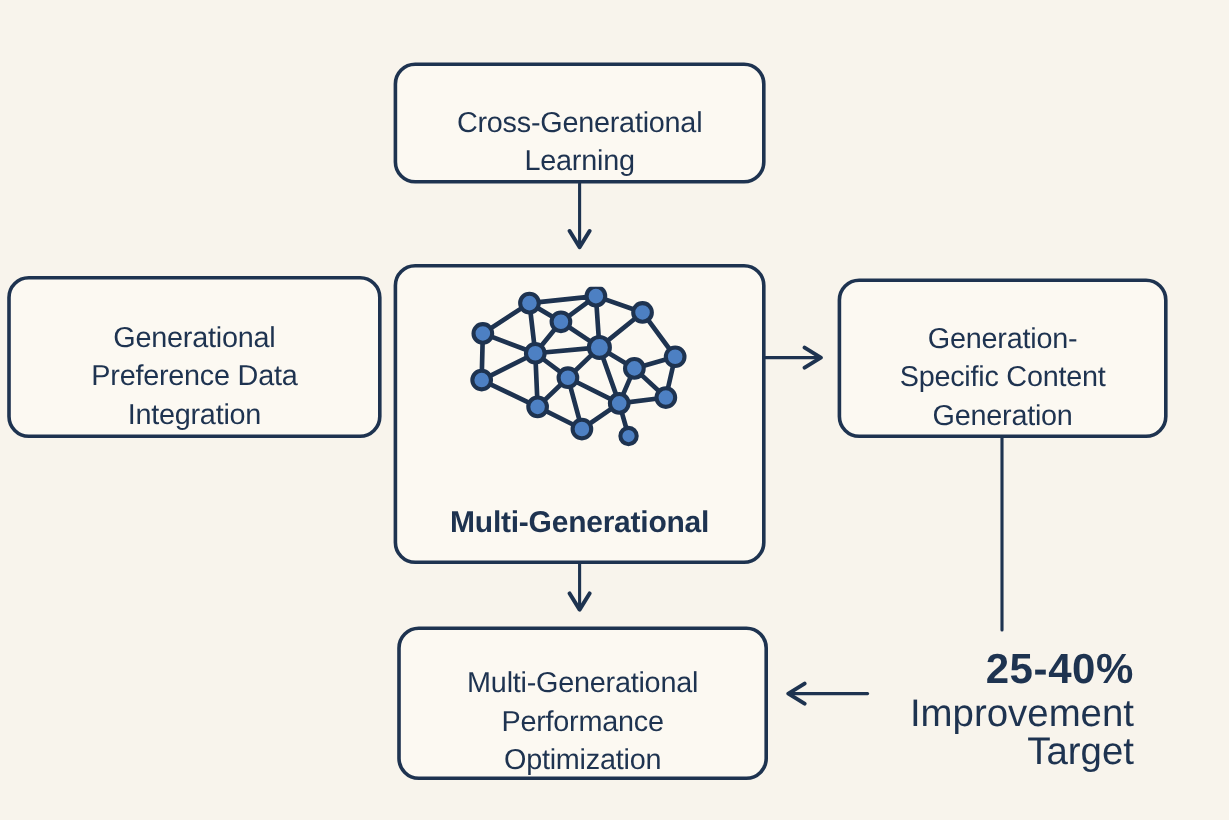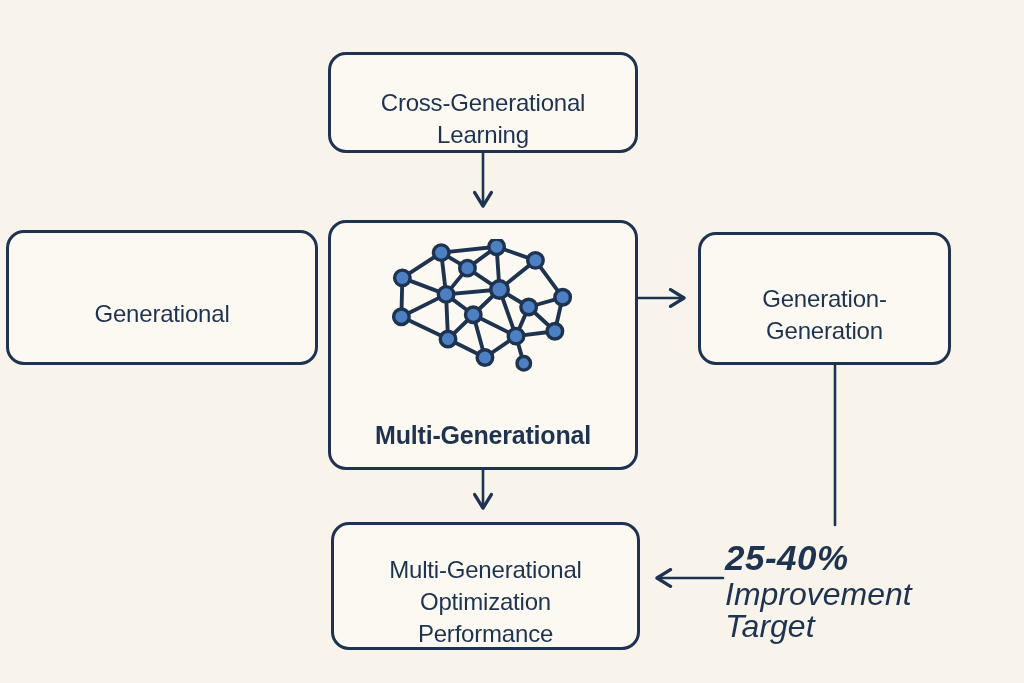--- a/index.html
+++ b/index.html
@@ -26,22 +26,21 @@
     flex-direction:column;
     align-items:center;
     justify-content:center;
     text-align:center;
   }
   .box-label{font-size:24px;line-height:32px;font-weight:400;letter-spacing:-0.2px;margin-top:32px;}
   .box-label.bold{font-weight:700;font-size:25px;line-height:33px;}
   .center-box-inner{display:flex;flex-direction:column;align-items:center;gap:12px;}
   .target-annotation{
     position:absolute;
-    text-align:left;
-    font-style:italic;
+    text-align:right;
   }
   .target-value{font-size:35px;font-weight:700;line-height:40px;letter-spacing:0.5px;}
   .target-line{font-size:32px;line-height:32px;font-weight:400;}
   .net-edges{fill:none;stroke:var(--line);stroke-width:4;stroke-linecap:round;}
   .net-node{fill:var(--node);stroke:var(--line);stroke-width:3.5;}
   .conn{fill:none;stroke:var(--line);stroke-width:2.6;stroke-linecap:round;}
 </style>
 </head>
 <body>
 
@@ -64,20 +63,22 @@
   <div class="box" style="left:328px;top:52px;width:310px;height:101px">
     <div class="box-label">
       <div>Cross-Generational</div>
       <div>Learning</div>
     </div>
   </div>
 
   <div class="box" style="left:6px;top:230px;width:312px;height:135px">
     <div class="box-label">
       <div>Generational</div>
+      <div>Preference Data</div>
+      <div>Integration</div>
     </div>
   </div>
 
   <div class="box" style="left:328px;top:220px;width:310px;height:250px">
     <div class="center-box-inner">
       <svg width="205" height="136" viewBox="0 0 195 140">
         <path class="net-edges" d="M55,14L112,8 M55,14L15,40 M55,14L82,30 M55,14L60,57
           M112,8L82,30 M112,8L115,52 M112,8L152,22
           M152,22L115,52 M152,22L180,60
           M15,40L60,57 M15,40L14,80
@@ -107,32 +108,33 @@
         <circle class="net-node" cx="132" cy="100" r="8"></circle>
         <circle class="net-node" cx="100" cy="122" r="8"></circle>
         <circle class="net-node" cx="140" cy="128" r="7"></circle>
       </svg>
       <div class="box-label bold">
         <div>Multi-Generational</div>
       </div>
     </div>
   </div>
 
-  <div class="box" style="left:698px;top:232px;width:253px;height:133px">
+  <div class="box" style="left:698px;top:232px;width:275px;height:133px">
     <div class="box-label">
       <div>Generation-</div>
+      <div>Specific Content</div>
       <div>Generation</div>
     </div>
   </div>
 
   <div class="box" style="left:331px;top:522px;width:309px;height:128px">
     <div class="box-label">
       <div>Multi-Generational</div>
+      <div>Performance</div>
       <div>Optimization</div>
-      <div>Performance</div>
     </div>
   </div>
 
   <div class="target-annotation" style="left:725px;top:538px;width:220px">
     <div class="target-value">25-40%</div>
     <div class="target-line">Improvement</div>
     <div class="target-line">Target</div>
   </div>
 
 </div>

